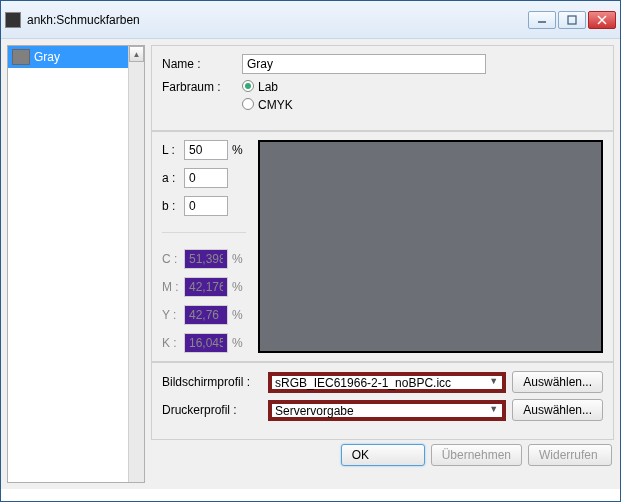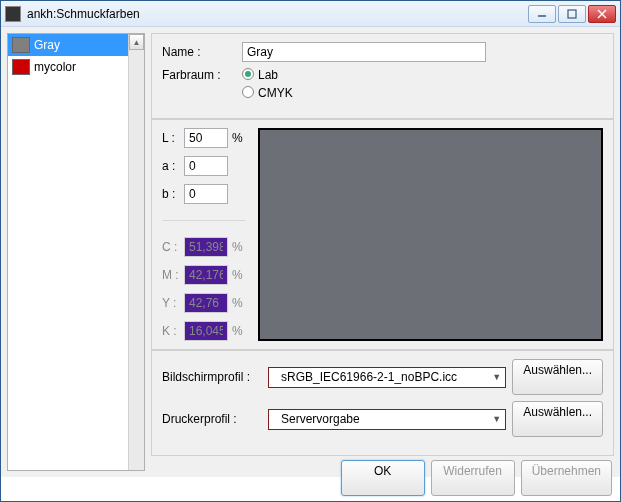--- a/index.html
+++ b/index.html
@@ -1,20 +1,20 @@
 <!DOCTYPE html>
 <html><head>
 <meta charset="utf-8">
 <style>
 * { box-sizing: border-box; margin: 0; padding: 0; font-family: "Segoe UI", Tahoma, sans-serif; font-size: 12px; }
 body { background: #5a7aa0; width: 621px; height: 502px; overflow: hidden; }
 
 .window { width: 621px; height: 502px; background: #fff; border: 1px solid #2b5a8c; box-shadow: 0 0 8px rgba(0,0,0,.3); }
 
-.titlebar { height: 26px; background: linear-gradient(#eef4fb,#dfeaf7); display: flex; align-items: center; padding: 0 4px; border-bottom: 1px solid #c8d6e8; }
+.titlebar { height: 38px; background: linear-gradient(#eef4fb,#dfeaf7); display: flex; align-items: center; padding: 0 4px; border-bottom: 1px solid #c8d6e8; }
 .titleicon { width: 16px; height: 16px; background: #333; margin-right: 6px; border: 1px solid #888; }
 .title { flex: 1; color: #000; }
 .winbtns { display: flex; gap: 2px; }
 .winbtn { width: 28px; height: 18px; border: 1px solid #8aa8c8; border-radius: 2px; background: linear-gradient(#f7fbff,#dce9f7); display: flex; align-items: center; justify-content: center; font-size: 10px; color: #3a5a7a; cursor: default; }
 .winbtn.close { background: linear-gradient(#e88,#c33); border-color: #a22; color: #fff; }
 .winbtn svg { width: 10px; height: 10px; }
 
 .menubar { height: 20px; background: linear-gradient(#fdfdfd,#ececec); border-bottom: 1px solid #d0d0d0; display: flex; align-items: center; padding: 0 4px; }
 .menuitem { padding: 2px 6px; color: #000; cursor: default; }
 
@@ -47,23 +47,23 @@
 .mini.dis input { background: #4c1d95; color: #888; border-color: #cfcfcf; }
 .mini.dis .ml, .mini.dis .pc { color: #888; }
 .pc { width: 14px; }
 .divider { border-top: 1px solid #d8d8d8; margin: 6px 0; }
 .preview { flex: 1; background: #6c7076; border: 2px solid #000; }
 
 .profgroup { border: 1px solid #d0d0d0; background: #f0f0f0; padding: 8px 10px; }
 .profrow { display: flex; align-items: center; gap: 6px; margin-bottom: 6px; }
 .profrow:last-child { margin-bottom: 10px; }
 .profrow .lbl { width: 100px; }
-.combo { flex: 1; height: 21px; border: 1px solid #7f1d1d; background: #fff; display: flex; align-items: center; padding: 0 12px; position: relative; }
+.combo { flex: 1; height: 21px; border: 4px solid #7f1d1d; background: #fff; display: flex; align-items: flex-start; padding: 0 3px; position: relative; }
 .combo .arrow { position: absolute; right: 4px; color: #555; font-size: 9px; }
-.btn { height: 36px; padding: 0 10px; border: 1px solid #acacac; background: linear-gradient(#fdfdfd,#e6e6e6); border-radius: 3px; cursor: default; min-width: 84px; text-align: center; line-height: 20px; }
+.btn { height: 22px; padding: 0 10px; border: 1px solid #acacac; background: linear-gradient(#fdfdfd,#e6e6e6); border-radius: 3px; cursor: default; min-width: 84px; line-height: 20px; }
 .btn.dis { color: #9a9a9a; }
 
 .btnrow { display: flex; justify-content: flex-end; gap: 6px; padding: 4px 2px 0 2px; }
 .btn.primary { border: 1px solid #5a9ed6; box-shadow: 0 0 2px #7abcf0; margin-left: 45px; }
 </style>
 </head>
 <body>
 
 <div class="window">
 
@@ -92,24 +92,20 @@
 
 
   <div class="body">
 
     <div class="sidebar">
       <div class="sidewrap">
         <div class="sidelist">
           <div class="siderow sel">
             <div class="swatch" style="background:#808080"></div>
             <span>Gray</span>
-          </div>
-          <div class="siderow">
-            <div class="swatch" style="background:#cc0000"></div>
-            <span>mycolor</span>
           </div>
         </div>
         <div class="scrollbar">
           <div class="scrollbtn">▲</div>
           <div style="flex:1"></div>
         </div>
       </div>
     </div>
 
     <div class="main">
@@ -199,19 +195,19 @@
           <div class="combo">
             <span>Servervorgabe</span>
             <span class="arrow">▼</span>
           </div>
           <div class="btn">Auswählen...</div>
         </div>
       </div>
 
       <div class="btnrow">
         <div class="btn primary">OK</div>
+        <div class="btn dis">Übernehmen</div>
         <div class="btn dis">Widerrufen</div>
-        <div class="btn dis">Übernehmen</div>
       </div>
 
     </div>
   </div>
 </div>
 
 </body></html>

